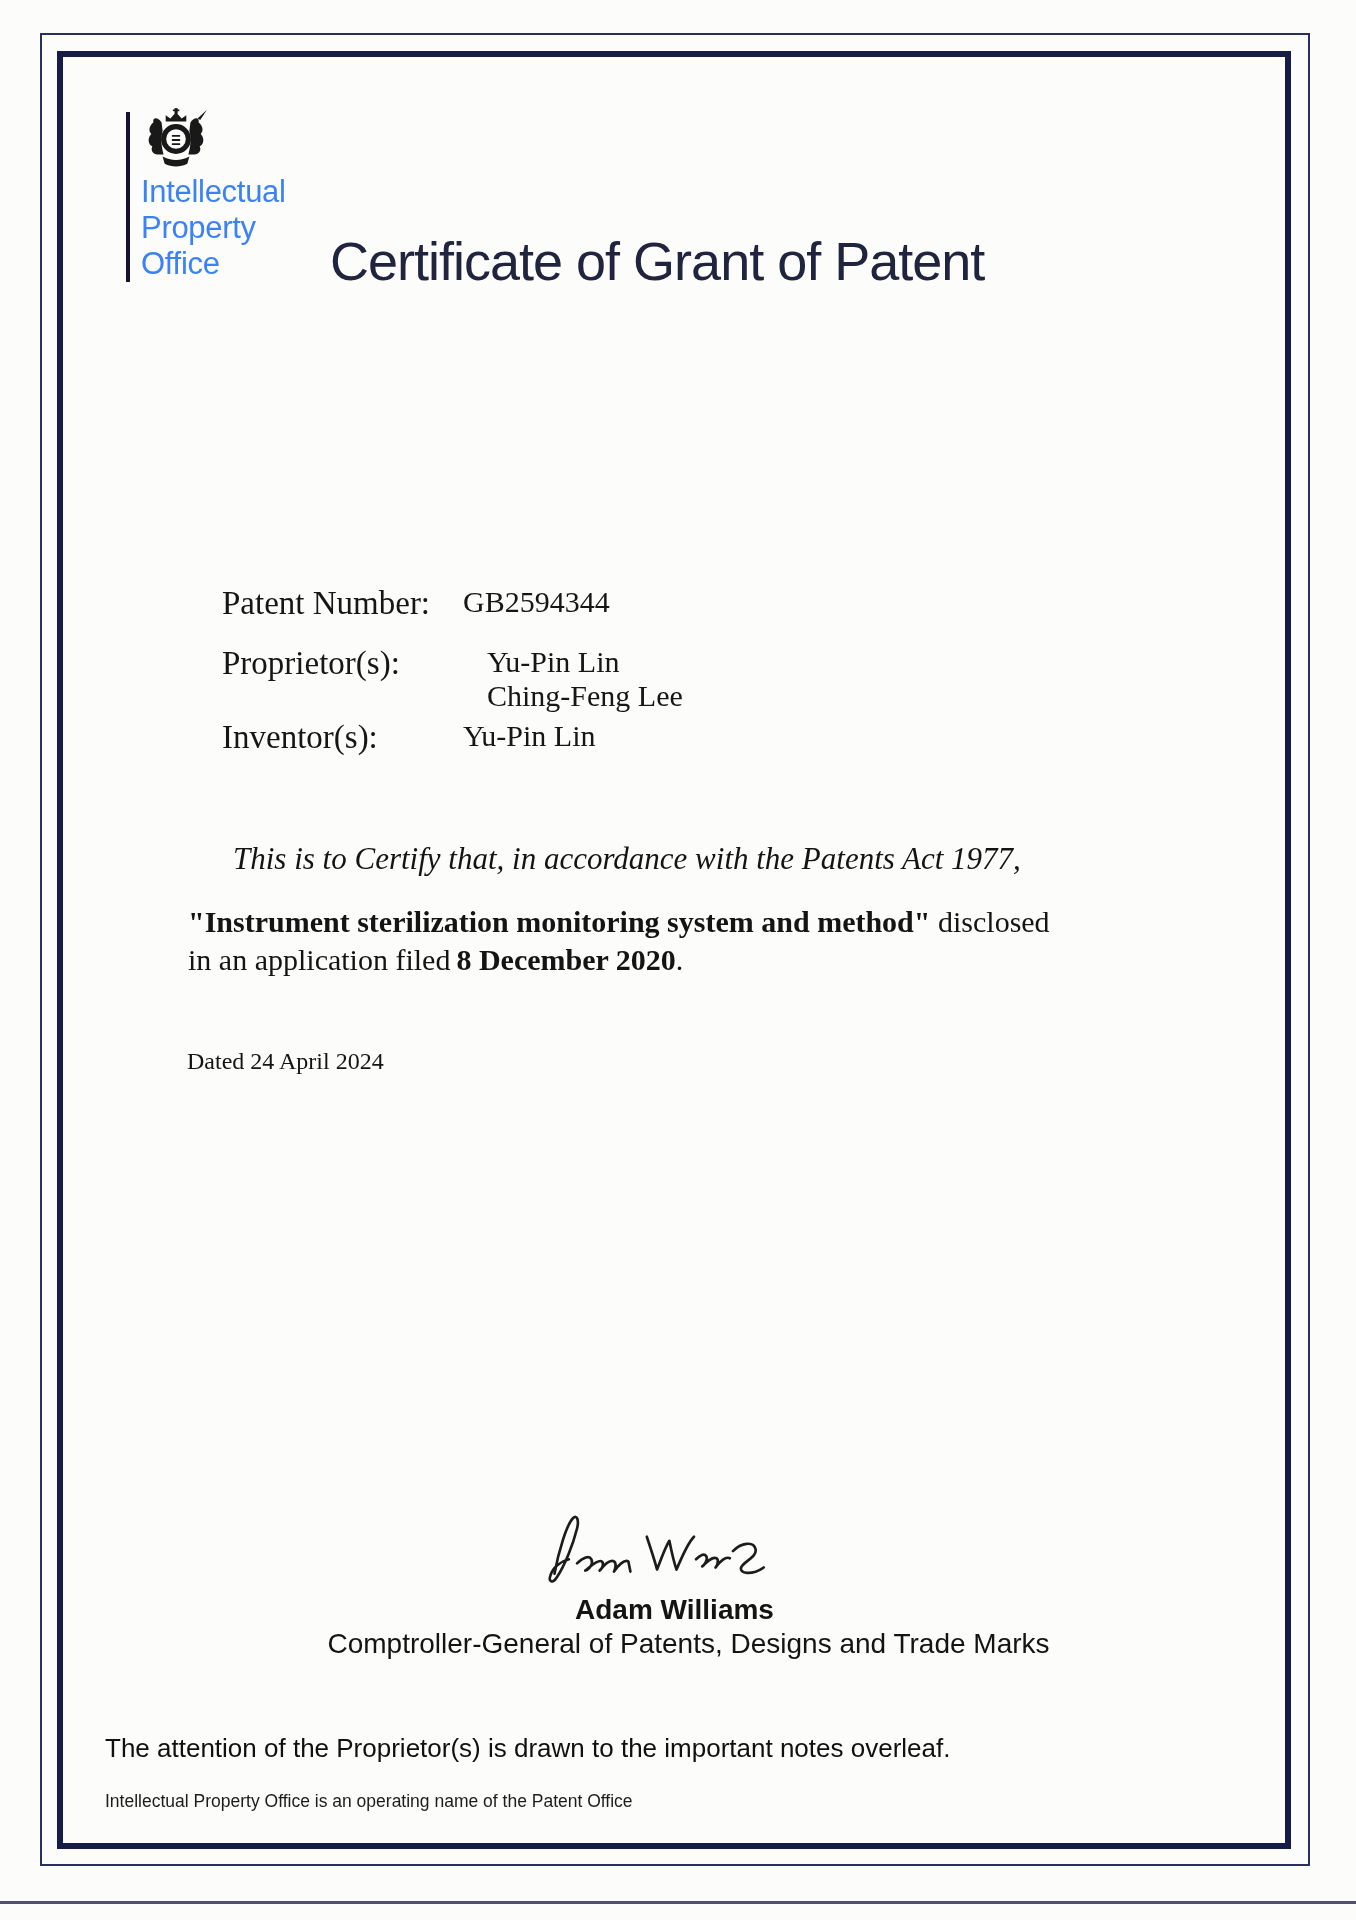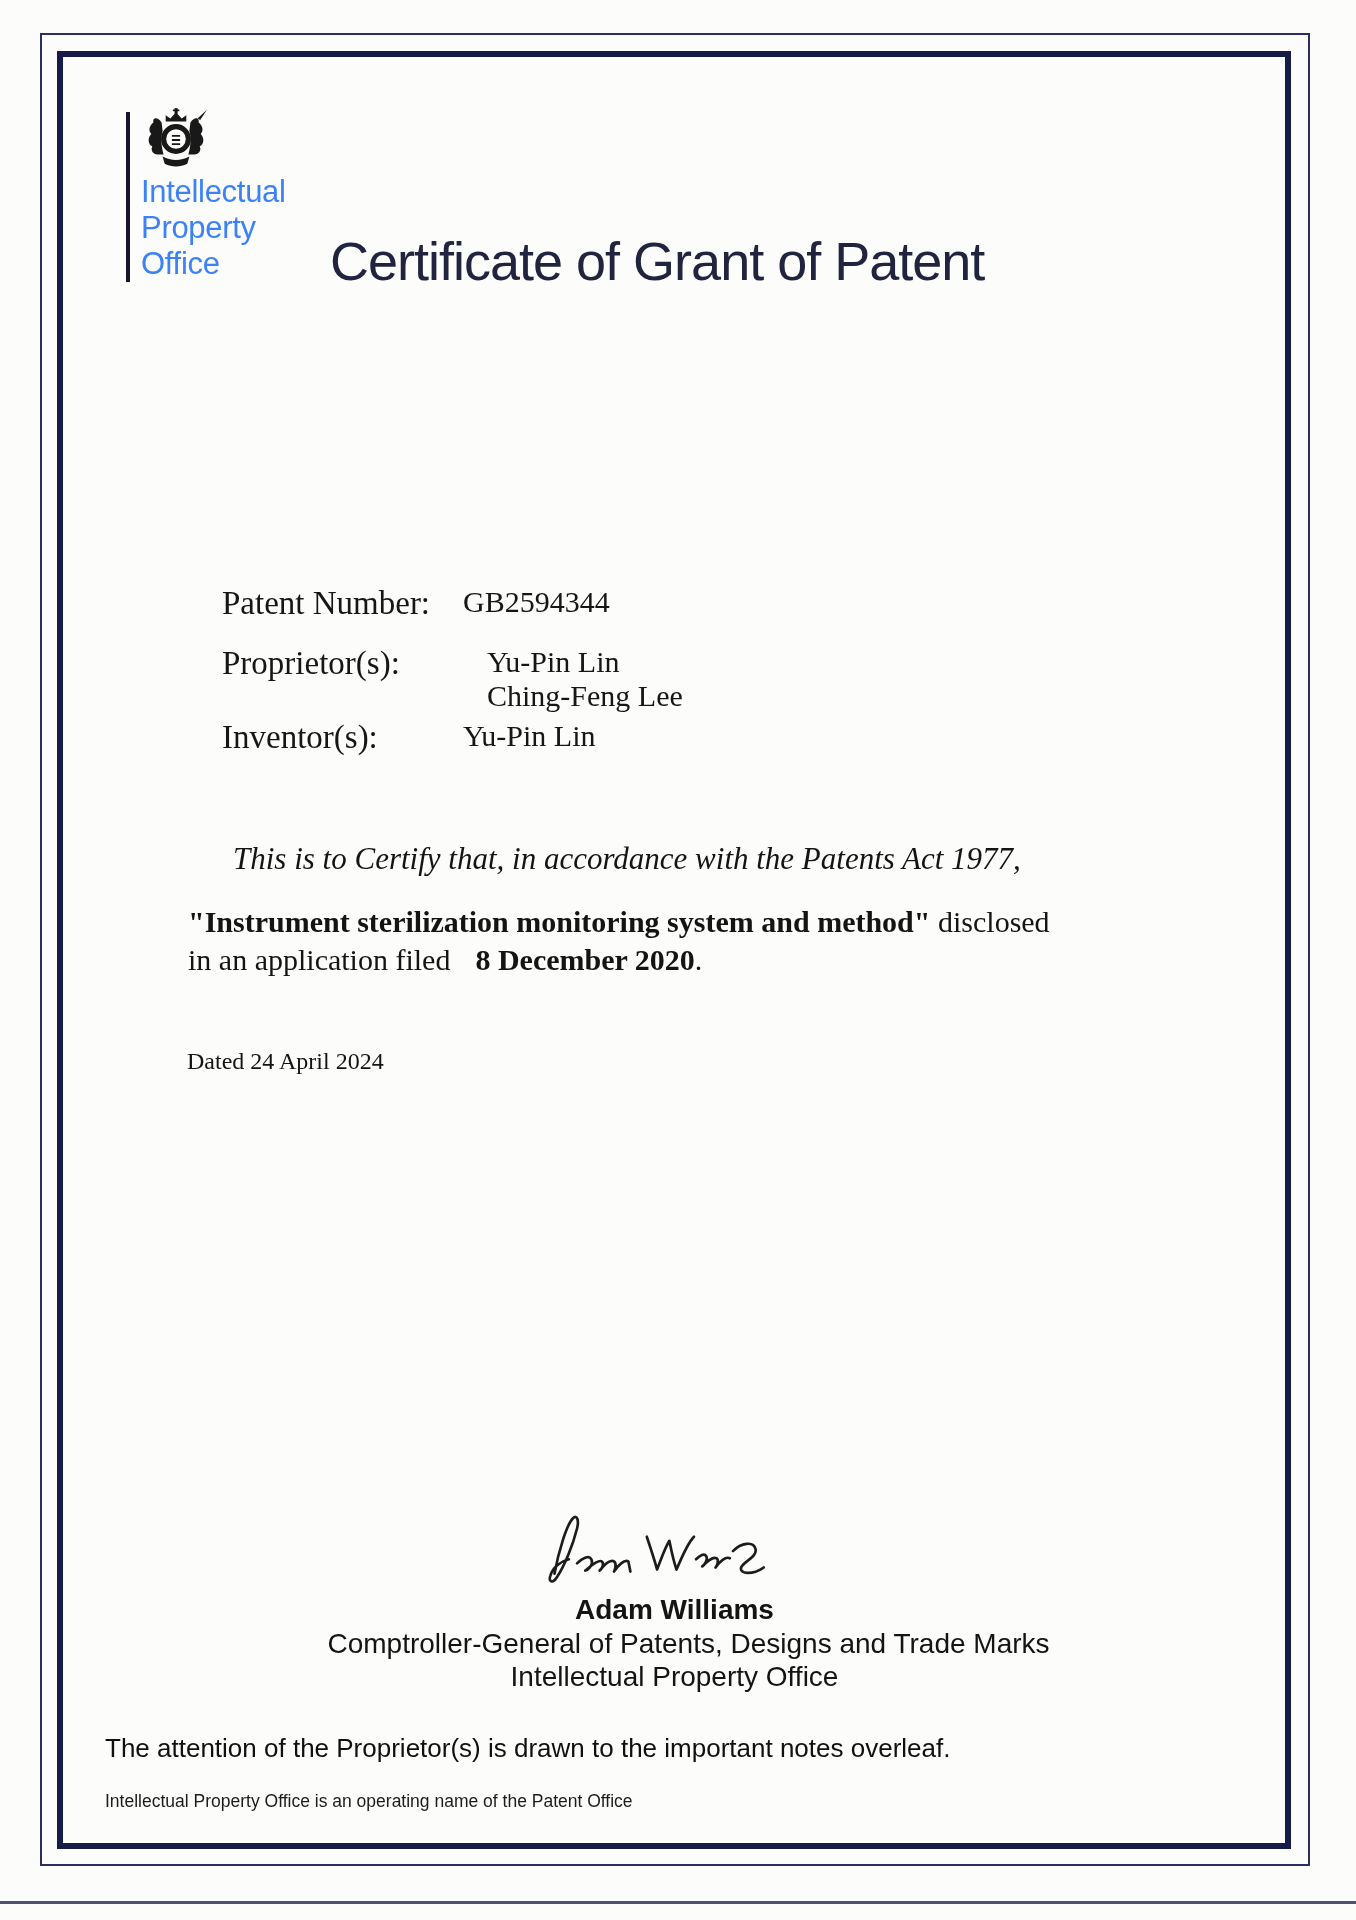--- a/index.html
+++ b/index.html
@@ -51,21 +51,21 @@
   .row-inventor{left:222px;top:719px;}
 
   .certify-line{
     left:233px;top:841px;
     font-style:italic;font-size:31px;color:#141414;white-space:nowrap;
   }
 
   .grant-para{left:188px;top:903px;font-size:30px;line-height:38px;color:#141414;}
   .grant-para .line{white-space:nowrap;}
   .grant-para .b{font-weight:bold;}
-  .grant-para .gap{margin-left:25px;}
+  .grant-para .gap{margin-left:6px;}
 
   .dated-line{left:187px;top:1048px;font-size:24px;color:#141414;}
 
   
   .signature-svg{left:530px;top:1508px;width:250px;height:80px;}
   .sig-block{left:0px;top:1593px;width:1349px;text-align:center;
     font-family:"Liberation Sans", sans-serif;color:#141414;}
   .sig-name{font-size:28px;font-weight:bold;line-height:34px;}
   .sig-title{font-size:28px;line-height:33px;padding-left:28px;}
   .sig-org{font-size:28px;line-height:33px;}
@@ -150,19 +150,18 @@
     <path d="M44,54 C50,48 56,46 58,50 C60,54 56,60 52,61 C56,58 64,50 68,52 C71,54 68,60 66,61 C70,56 76,50 80,52 C83,54 81,60 80,62 C84,56 90,50 94,52 L96,62"></path>
     <path d="M112,28 C116,40 120,52 122,60 C126,50 130,38 134,32 C136,42 138,52 141,60 C146,48 152,34 158,28"></path>
     <path d="M160,50 C164,46 168,44 170,47 C172,50 168,56 166,57 C170,53 176,47 180,49 C183,51 180,57 179,58 C183,52 189,47 193,49"></path>
     <path d="M196,42 C204,34 216,32 218,40 C220,48 206,52 204,58 C202,64 214,66 226,58"></path>
   </g>
 </svg>
 
 <div class="abs sig-block">
   <div class="sig-name">Adam Williams</div>
   <div class="sig-title">Comptroller-General of Patents, Designs and Trade Marks</div>
-  <div class="sig-org">Intellectual Property Office</div>
 </div>
 
 <div class="abs attention-note">The attention of the Proprietor(s) is drawn to the important notes overleaf.</div>
 <div class="abs operating-note">Intellectual Property Office is an operating name of the Patent Office</div>
 
 <div class="abs scan-edge"></div>
 
 </body></html>

